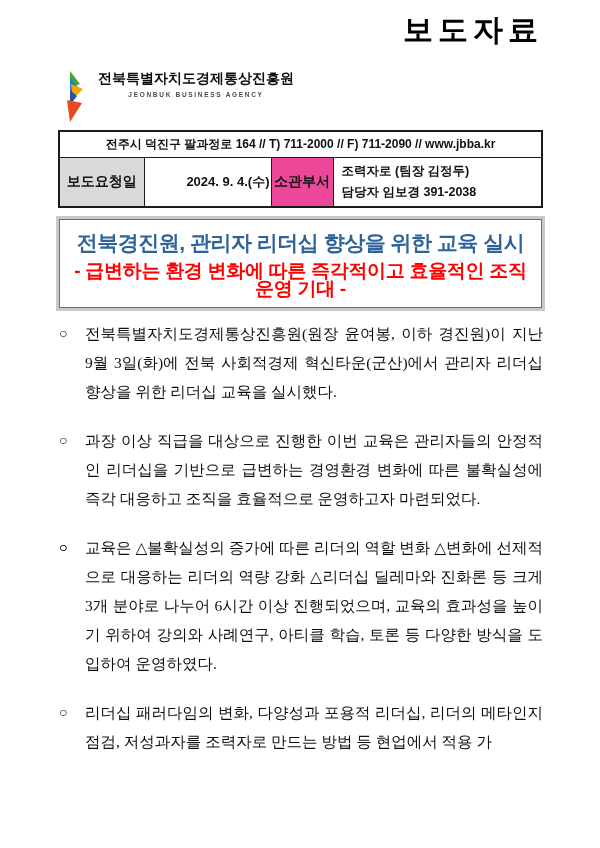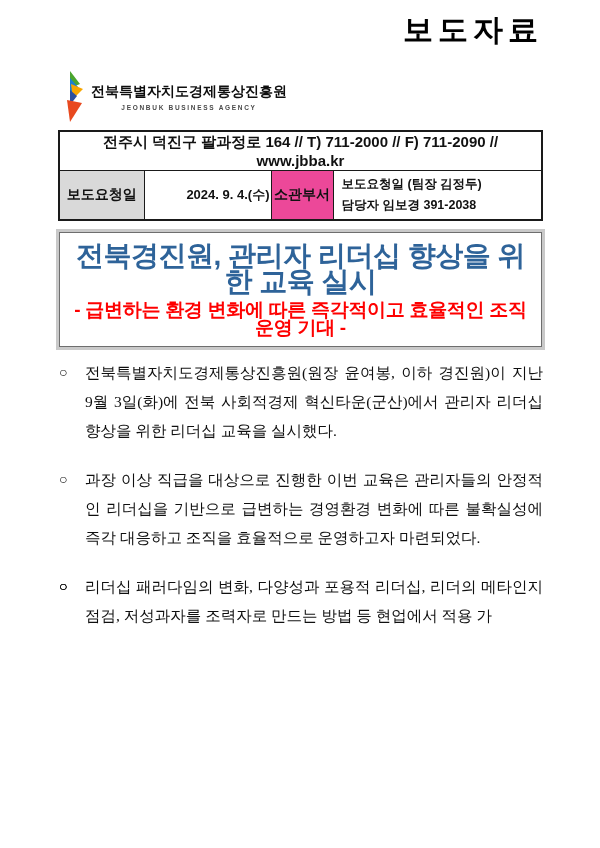--- a/index.html
+++ b/index.html
@@ -11,47 +11,47 @@
 
   
   .masthead{
     text-align:right;
     font-family:"Liberation Sans","DejaVu Sans",sans-serif;
     font-weight:900;font-size:30px;letter-spacing:5px;
     margin-top:4px;line-height:36px;color:#000;
   }
 
   
-  .logo-row{margin-top:22px;display:flex;align-items:center;height:54px;}
+  .logo-row{margin-top:22px;display:flex;gap:7px;height:54px;}
   .logo-mark{width:33px;height:54px;flex:0 0 auto;}
   .logo-text{display:flex;flex-direction:column;align-items:center;}
   .logo-kr{font-weight:800;font-size:14px;letter-spacing:0;color:#0d0d0d;white-space:nowrap;}
   .logo-en{font-weight:700;font-size:6.5px;letter-spacing:1.7px;color:#4a4a4a;margin-top:3px;white-space:nowrap;}
 
   
   .info-table{
     width:100%;border-collapse:collapse;margin-top:6px;table-layout:fixed;
     border:2px solid #1a1a1a;font-family:"Liberation Sans","DejaVu Sans",sans-serif;
   }
   .info-table td{border:1px solid #1a1a1a;}
-  td.addr{height:23px;text-align:center;font-weight:700;font-size:15px;letter-spacing:0;}
+  td.addr{height:23px;text-align:center;font-weight:700;font-size:12px;letter-spacing:0;}
   td.cell-label{background:#d9d9d9;text-align:center;vertical-align:middle;font-weight:700;font-size:14px;height:46px;}
   td.cell-date{text-align:right;vertical-align:middle;font-weight:700;font-size:13px;}
   td.cell-dept{vertical-align:middle;font-weight:700;font-size:12.5px;line-height:1.65;padding:3px 8px;}
 
   
   .headline-box{
     margin:11px 1px 0 1px;
     border:1px solid #6e6e6e;
     box-shadow:0 0 0 3px #c9c9c9;
     background:#ffffff;
     text-align:center;
     padding:10px 4px 9px 4px;
   }
-  .headline-title{font-weight:800;font-size:28px;line-height:26px;letter-spacing:-0.5px;}
+  .headline-title{font-weight:800;font-size:21px;line-height:26px;letter-spacing:-0.5px;}
   .headline-sub{font-weight:800;font-size:19px;line-height:18px;margin-top:6px;letter-spacing:-0.3px;}
 
   
   .body-section{
     margin-top:11px;
     font-family:"Liberation Serif","DejaVu Serif",serif;
     font-size:15.5px;line-height:29px;color:#0f0f0f;
   }
   .para{
     position:relative;padding-left:27px;margin:0 0 20px 0;
@@ -92,21 +92,21 @@
     </colgroup>
     <tbody>
         <tr>
       <td colspan="4" class="addr">전주시 덕진구 팔과정로 164 // T) 711-2000 // F) 711-2090 // www.jbba.kr</td>
     </tr>
     <tr>
       <td class="cell-label" style="background: rgb(217, 217, 217);">보도요청일</td>
       <td class="cell-date">2024. 9. 4.(수)</td>
       <td class="cell-label" style="background: #ec4899;">소관부서</td>
       <td class="cell-dept">
-        <div>보도요청일 (팀장 김정두)</div>
+        <div>조력자로 (팀장 김정두)</div>
         <div>담당자 임보경  391-2038</div>
       </td>
     </tr>
   </tbody>
     </table>
 
   <div class="headline-box">
     <div class="headline-title" style="color: rgb(46, 99, 153);">전북경진원, 관리자 리더십 향상을 위한 교육 실시</div>
     <div class="headline-sub" style="color: rgb(254, 0, 0);">- 급변하는 환경 변화에 따른 즉각적이고 효율적인 조직 운영 기대 -</div>
   </div>
@@ -115,20 +115,20 @@
     <div class="para">
       <span class="bullet">○</span><span class="ptext">전북특별자치도경제통상진흥원(원장 윤여봉, 이하 경진원)이 지난 9월 3일(화)에 전북 사회적경제 혁신타운(군산)에서 관리자 리더십 향상을 위한 리더십 교육을 실시했다.</span>
     </div>
     <div class="para">
       <span class="bullet">○</span><span class="ptext">과장 이상 직급을 대상으로 진행한 이번 교육은 관리자들의 안정적인 리더십을 기반으로 급변하는 경영환경 변화에 따른 불확실성에 즉각 대응하고 조직을 효율적으로 운영하고자 마련되었다.</span>
     </div>
     <div class="para">
       <span class="bullet">○</span>
     </div>
     <div class="para">
-      <span class="bullet">○</span>
+      <span class="bullet">○</span><span class="ptext">교육은 △불확실성의 증가에 따른 리더의 역할 변화 △변화에 선제적으로 대응하는 리더의 역량 강화 △리더십 딜레마와 진화론 등 크게 3개 분야로 나누어 6시간 이상 진행되었으며, 교육의 효과성을 높이기 위하여 강의와 사례연구, 아티클 학습, 토론 등 다양한 방식을 도입하여 운영하였다.</span>
     </div>
     <div class="para">
       <span class="bullet">○</span><span class="ptext">리더십 패러다임의 변화, 다양성과 포용적 리더십, 리더의 메타인지 점검, 저성과자를 조력자로 만드는 방법 등 현업에서 적용 가</span>
     </div>
   </div>
 
 </div>
 
 </body></html>

